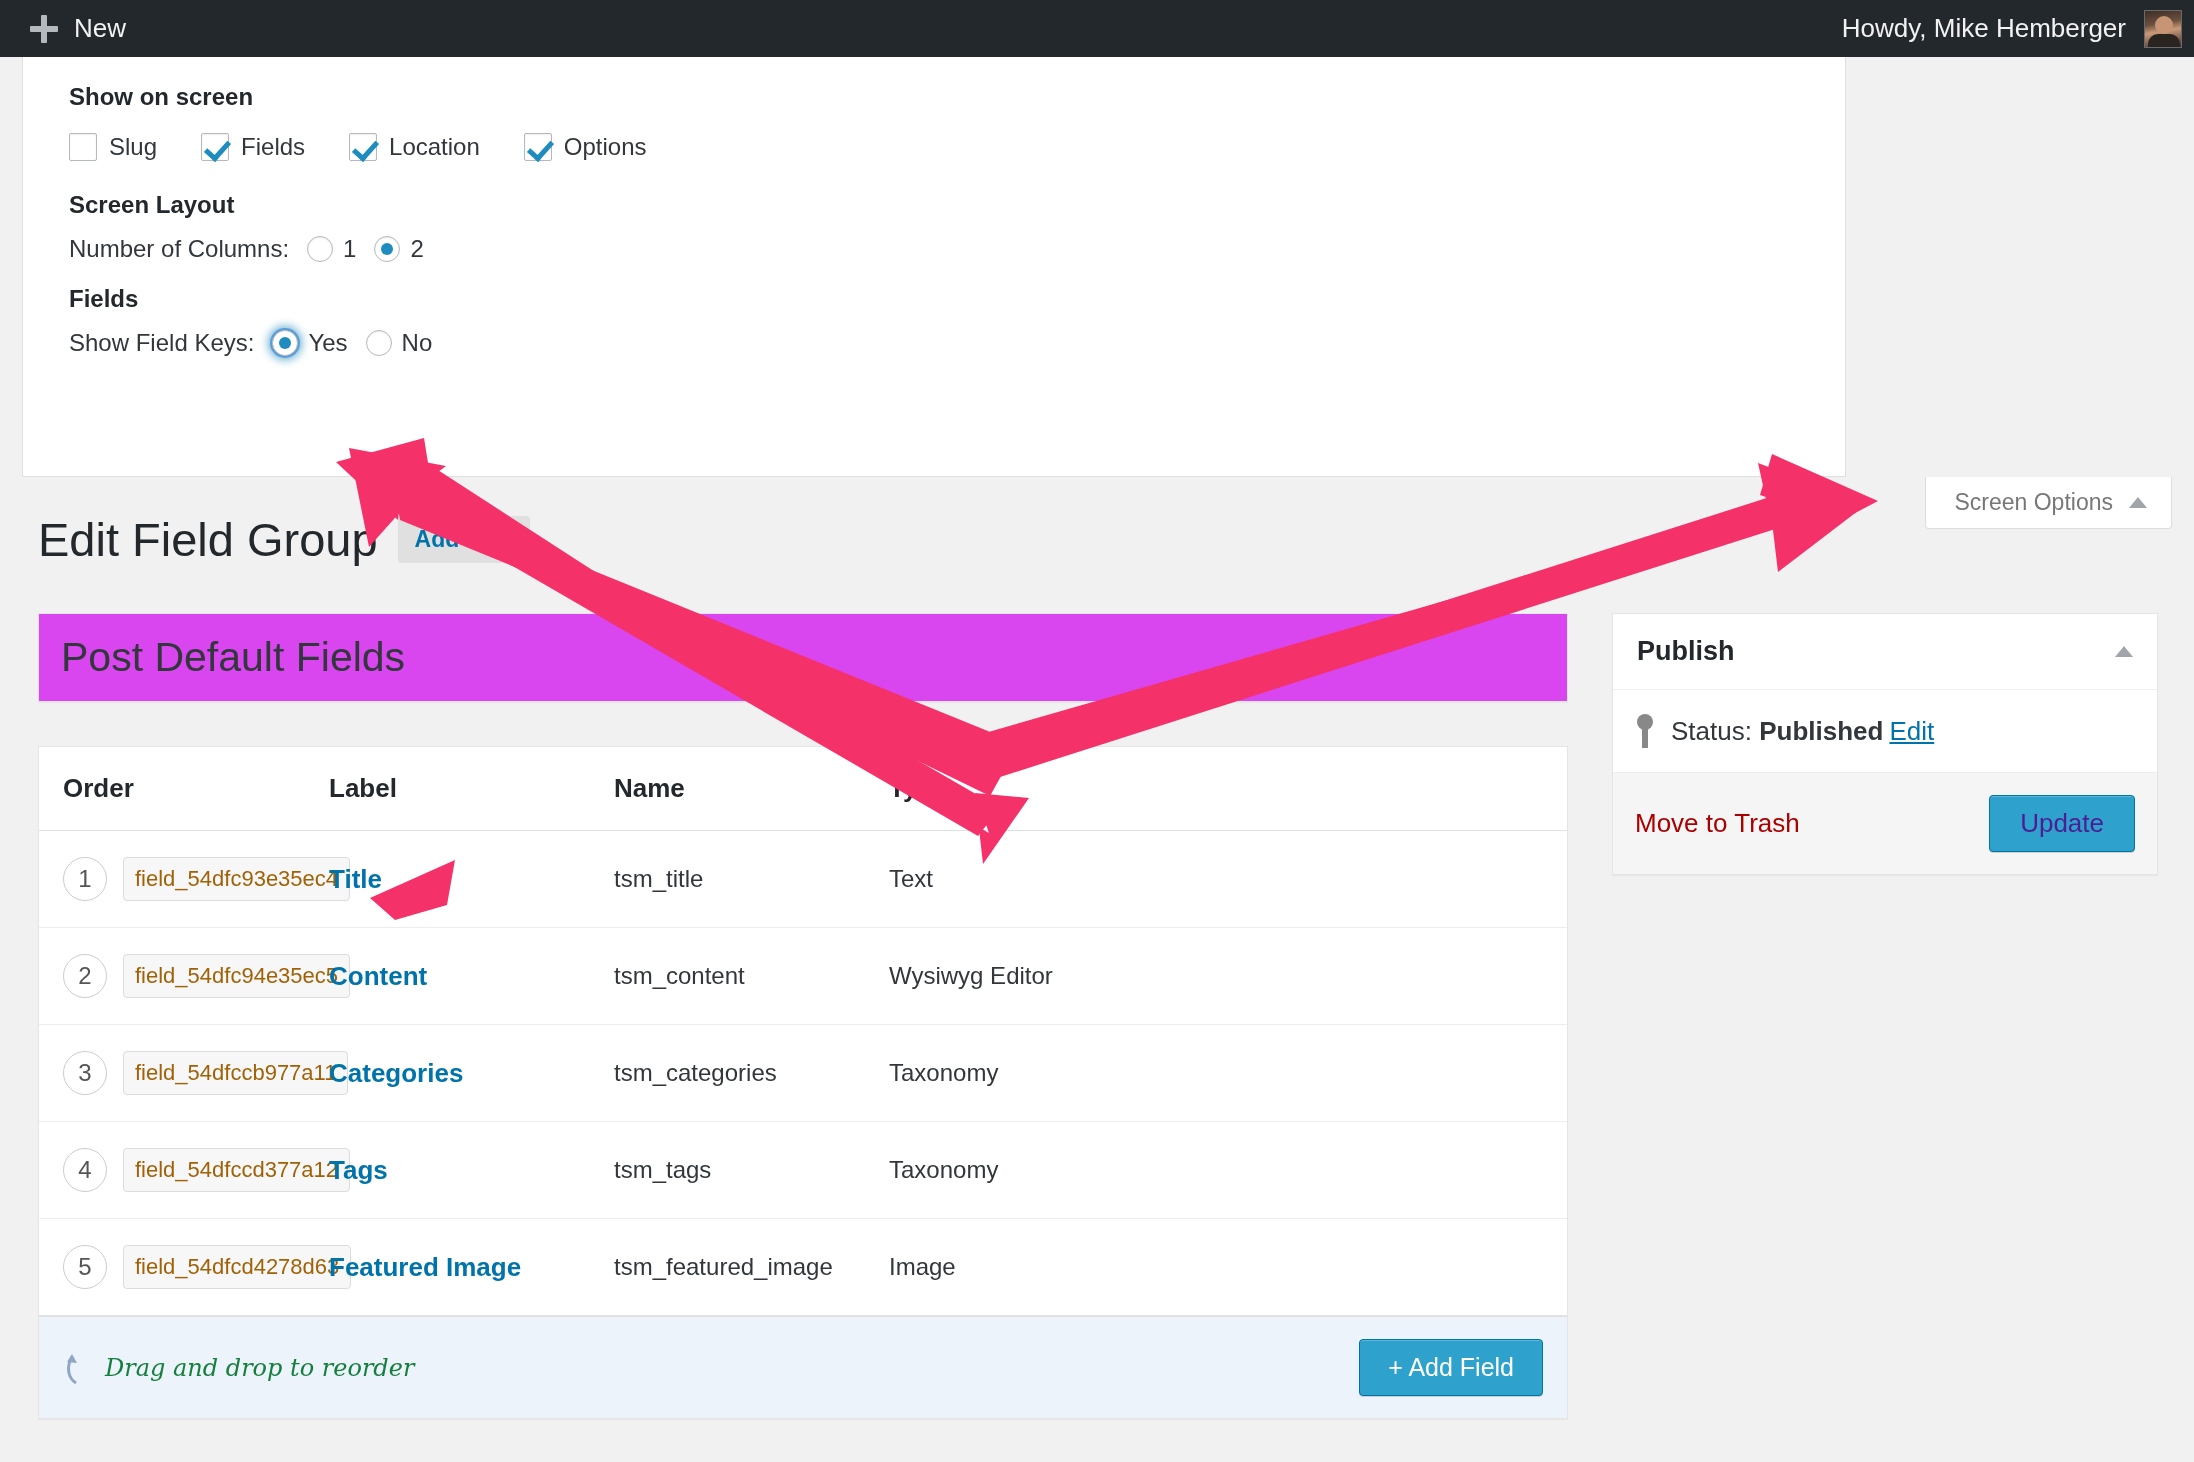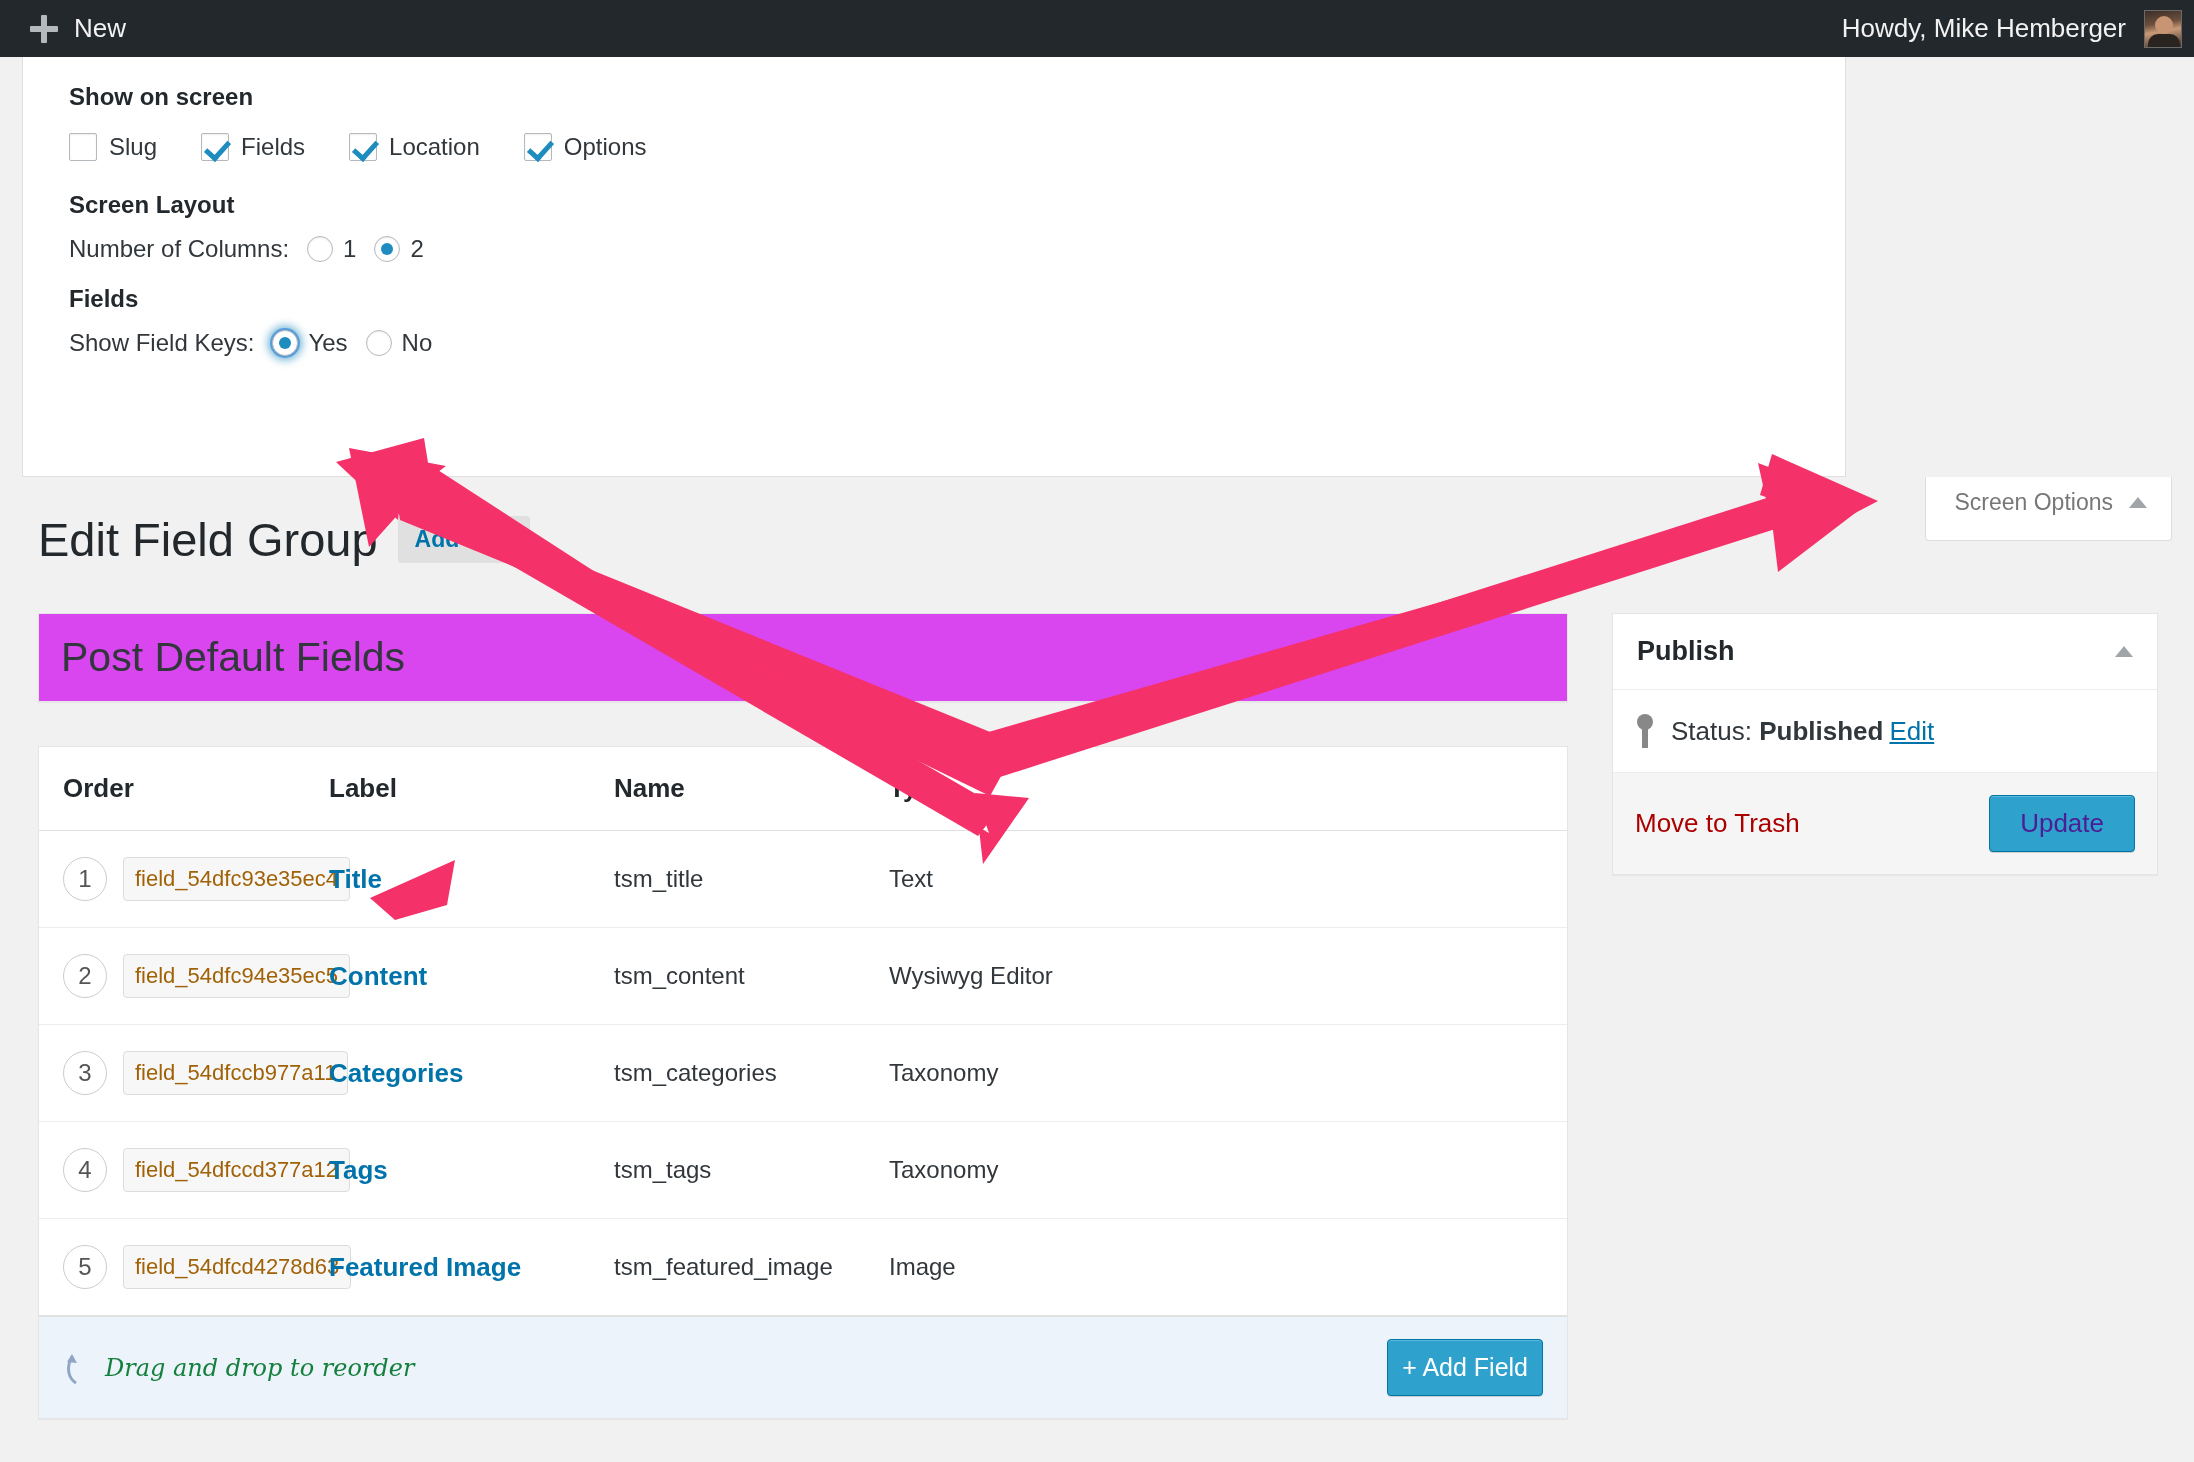--- a/index.html
+++ b/index.html
@@ -84,21 +84,21 @@
     width: 12px; height: 12px; border-radius: 50%; background: #1e8cbe;
   }
   .radio.focus { box-shadow: 0 0 0 2px #5b9dd9, 0 0 9px 4px rgba(30,140,190,.65); }
   .radio-item .rl { font-size: 24px; color: #32373c; }
 
   
   .so-tab {
     position: absolute; right: 22px; top: 477px;
     background: #fff; border: 1px solid #ddd; border-top: none;
     border-radius: 0 0 4px 4px;
-    padding: 12px 24px 24px 28px;
+    padding: 12px 24px 12px 28px;
     font-size: 23px; color: #777;
     display: flex; align-items: center; gap: 16px;
   }
   .so-tab .caret {
     width: 0; height: 0; border-left: 9px solid transparent;
     border-right: 9px solid transparent; border-bottom: 11px solid #a0a5aa;
   }
 
   
   .page-head {
@@ -154,21 +154,21 @@
   .flink { color: #0073aa; font-size: 26px; font-weight: bold; text-decoration: none; }
 
   .fieldfoot {
     background: #edf3fb; border-top: 1px solid #e1e1e1;
     padding: 22px 24px; display: flex; align-items: center; justify-content: space-between;
   }
   .drag-hint { display: flex; align-items: center; gap: 12px; color: #15803d; }
   .drag-hint .txt { font-size: 24px; font-style: italic; font-family: "DejaVu Serif", serif; }
   .add-field-btn {
     background: #2ea2cc; border: 1px solid #0074a2; border-radius: 4px;
-    color: #fff; font-size: 25px; padding: 13px 14px;
+    color: #fff; font-size: 25px; padding: 13px 28px;
     box-shadow: inset 0 1px 0 rgba(120,200,230,.6), 0 1px 0 rgba(0,0,0,.15);
     font-family: "Liberation Sans", sans-serif;
   }
 
   
   .side { position: absolute; left: 1612px; top: 613px; width: 546px; }
   .postbox { background: #fff; border: 1px solid #e5e5e5; box-shadow: 0 1px 1px rgba(0,0,0,.04); }
   .pb-head {
     display: flex; align-items: center; justify-content: space-between;
     padding: 22px 24px; border-bottom: 1px solid #eee;

